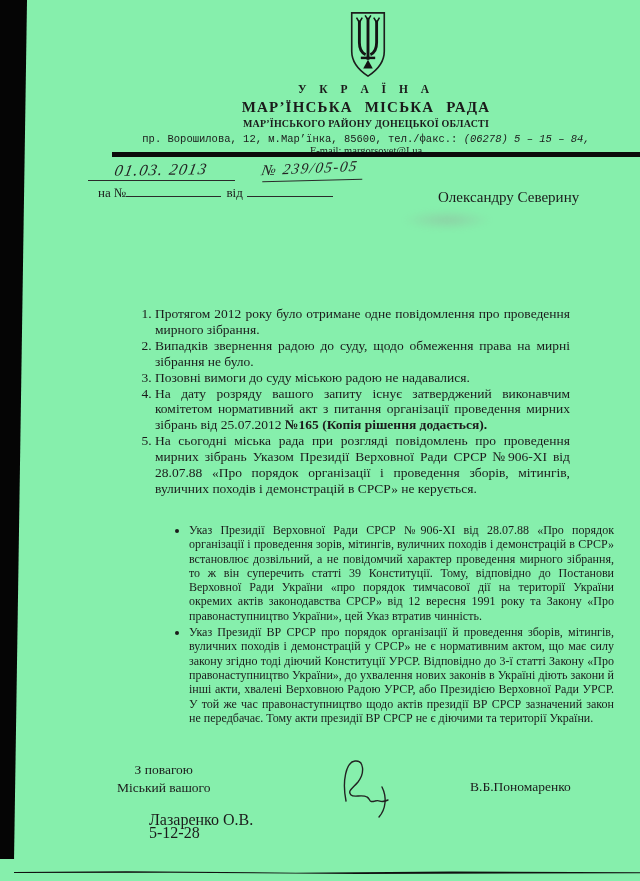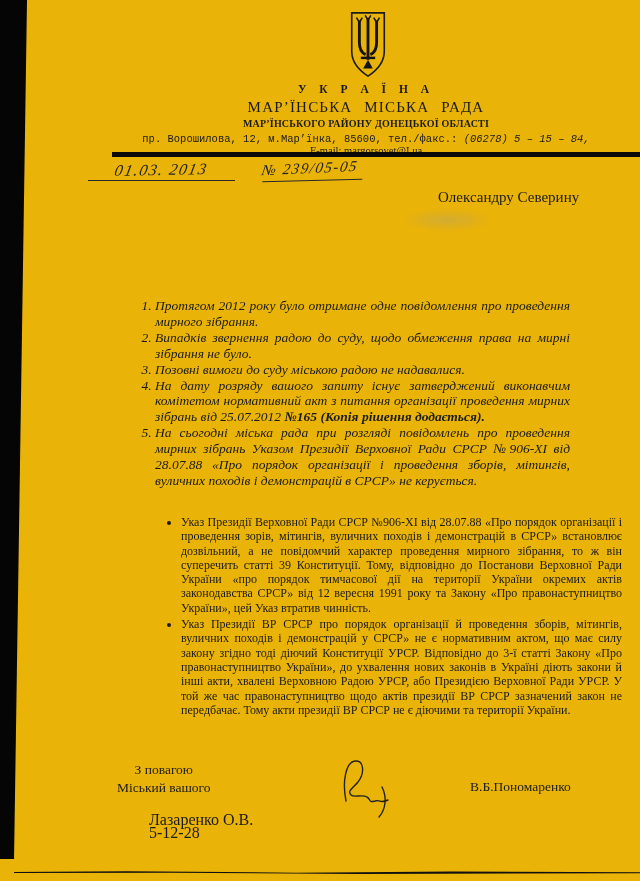--- a/index.html
+++ b/index.html
@@ -1,31 +1,31 @@
 <!DOCTYPE html>
 <html><head>
 <meta charset="utf-8">
 <style>
   html,body{margin:0;padding:0;}
   body{font-family:"Liberation Serif", serif; background:#ffffff;}
-  .page{position:relative; width:640px; height:881px; background:#eab308; overflow:hidden; color:#1b1b1b;}
+  .page{position:relative; width:640px; height:881px; background:#86efac; overflow:hidden; color:#1b1b1b;}
 
   
   .left-bar{position:absolute; left:0; top:0; width:27px; height:859px; background:#050505;
             clip-path:polygon(0 0,100% 0,52% 100%,0 100%);}
   .bottom-line{position:absolute; left:14px; top:871px; width:626px; height:3px; background:#101010;
                clip-path:polygon(0 35%,18% 10%,45% 55%,70% 15%,100% 45%,100% 75%,55% 100%,25% 60%,0 65%);}
   .smudge{position:absolute; left:402px; top:210px; width:90px; height:20px; border-radius:50%;
           background:radial-gradient(closest-side,#9a9a9a,transparent); filter:blur(3px); opacity:.35;}
 
   
   .emblem{position:absolute; left:346px; top:11px; width:44px; height:67px;}
   .header{position:absolute; left:92px; top:84px; width:548px; text-align:center; line-height:1;}
   .h-country{font-size:11.5px; font-weight:bold; letter-spacing:5px;}
-  .h-council{font-size:15px; font-weight:normal; letter-spacing:1.2px; word-spacing:7px; margin-top:4px;}
+  .h-council{font-size:15px; font-weight:bold; letter-spacing:1.2px; word-spacing:7px; margin-top:4px;}
   .h-district{font-size:10px; font-weight:bold; letter-spacing:.2px; margin-top:4px;}
   .h-address{font-size:10.5px; margin-top:5px;font-family:Liberation Mono, monospace;}
   .h-address .it{font-style:italic;}
   .h-email{font-size:10.5px; margin-top:2px;}
   .h-email .em{text-decoration:underline;}
   .header-rule{position:absolute; left:112px; top:152px; width:528px; height:5px; background:#0b0b0b;}
 
   
   .hand{font-style:italic; display:inline-block; transform:skewX(-12deg) rotate(-1deg);
         letter-spacing:1.5px; color:#242424;}
@@ -37,25 +37,25 @@
   .blank{display:inline-block; height:13px; border-bottom:1.6px solid #2a2a2a; vertical-align:baseline;}
   .blank.u1{width:95px;}
   .blank.u2{width:86px; margin-left:4px;}
   .reply-line .lbl2{margin-left:5px;}
 
   .addressee{position:absolute; left:438px; top:189px; font-size:15px;}
 
   
   .intro{position:absolute; left:100px; top:256px; width:470px; font-size:14px; line-height:19px;
          text-indent:55px;}
-  .numlist{position:absolute; left:100px; top:298px; width:470px;font-style:italic;}
+  .numlist{position:absolute; left:100px; top:306px; width:470px;}
   .numlist ol{margin:0; padding-left:55px;}
   .numlist li{font-size:13.5px; line-height:15.9px; text-align:justify;}
   .bullist{position:absolute; left:100px; top:507px; width:530px;}
-  .bullist ul{margin:8px; padding-left:73px;}
+  .bullist ul{margin:16px; padding-left:73px;}
   .bullist li{font-size:12px; line-height:14.3px; text-align:justify;}
   .bullist li + li{margin-top:2px;}
 
   
   .closing{position:absolute; left:117px; top:761px; font-size:13.5px; line-height:17.5px;text-align:center;}
   .sig-name{position:absolute; left:470px; top:779px; font-size:13.5px;}
   .signature{position:absolute; left:338px; top:757px; width:64px; height:62px;}
   .executor{position:absolute; left:117px; top:813px; font-size:16px; line-height:13px;margin-left:32px;}
 </style>
 </head>
@@ -85,20 +85,23 @@
     <div class="h-email"><span>E-mail: </span><span class="em">margorsovet@I.ua</span></div>
   </div>
 
   <div class="header-rule"></div>
 
   <div class="date-line">
     <span class="hand">01.03. 2013</span>
   </div>
   <div class="no-line">
     <span class="hand">№ 239/05-05</span>
+  </div>
+  <div class="reply-line">
+    <span>на №</span><span class="blank u1"></span><span class="lbl2">від</span><span class="blank u2"></span>
   </div>
 
   <div class="addressee">Олександру Северину</div>
   <div class="smudge"></div>
 
 
   <div class="numlist">
     <ol>
       <li><span>Протягом 2012 року було отримане одне повідомлення про проведення мирного зібрання.</span></li>
       <li><span>Випадків звернення радою до суду, щодо обмеження права на мирні зібрання не було.</span></li>

